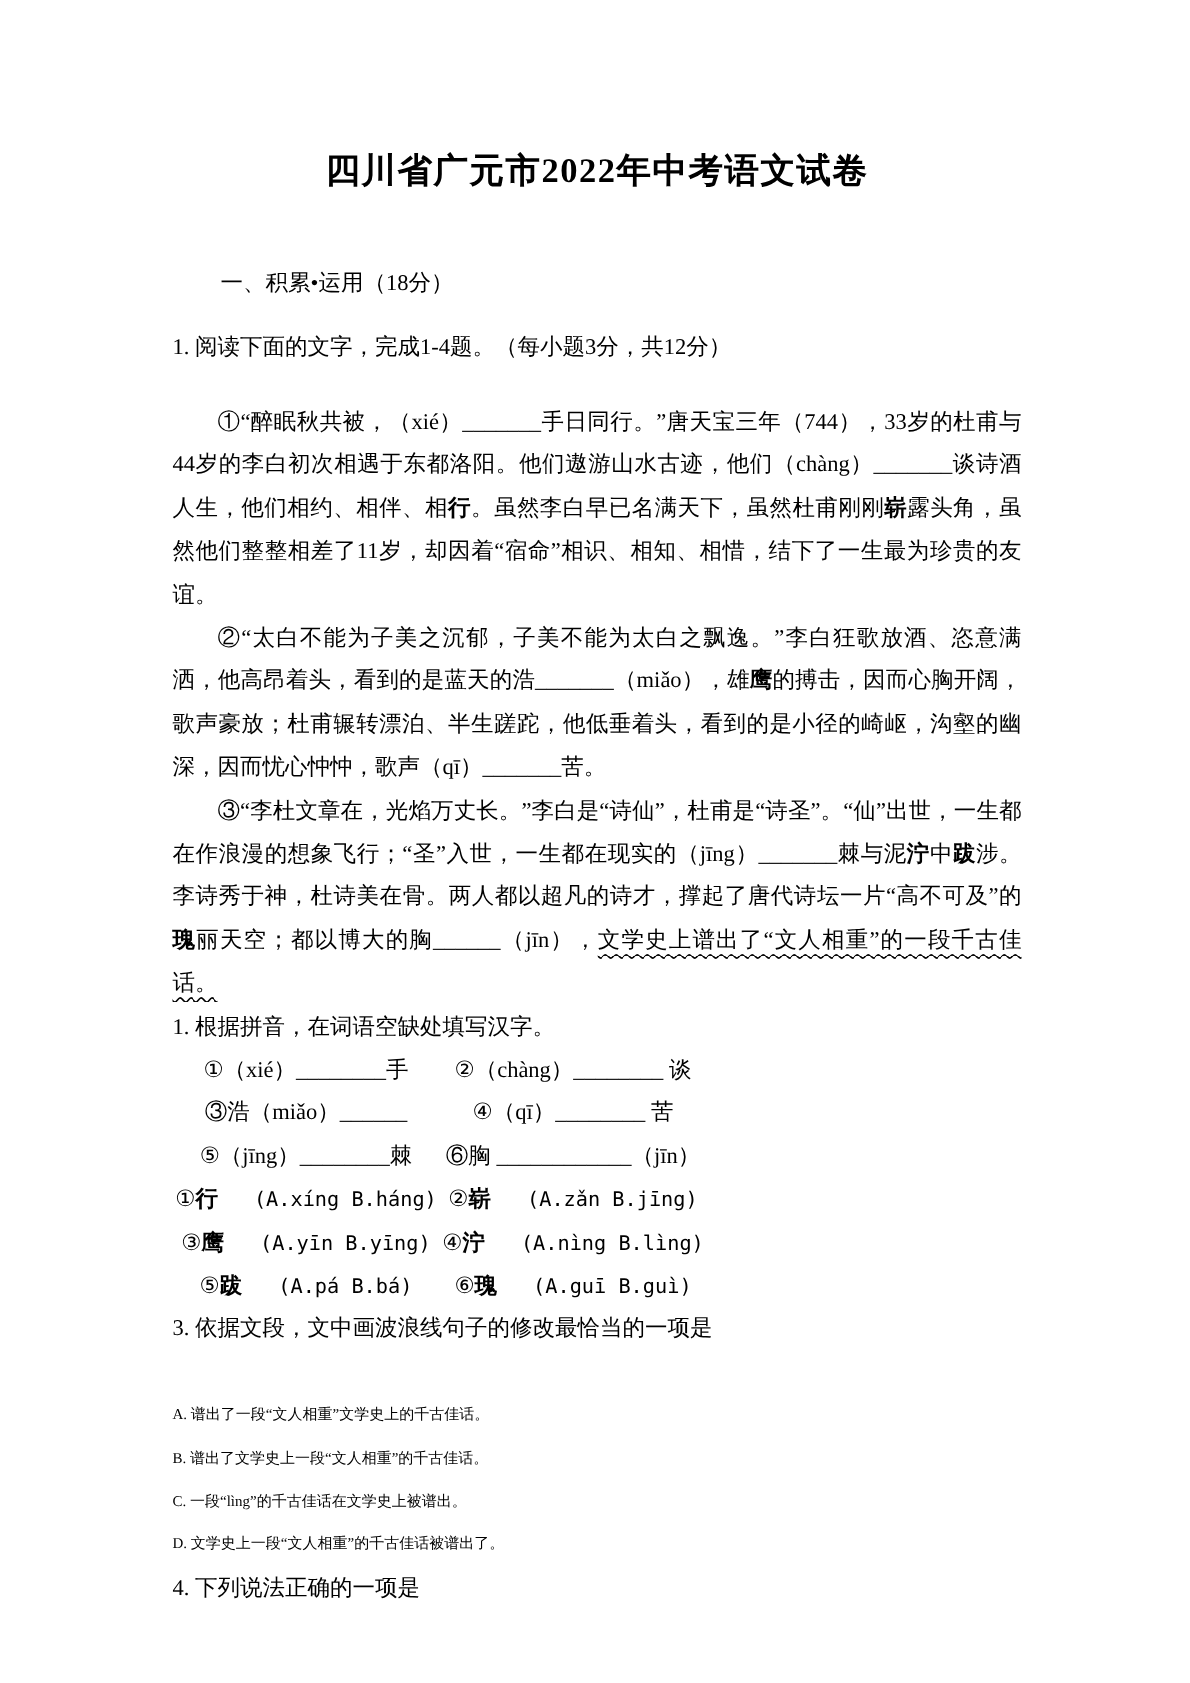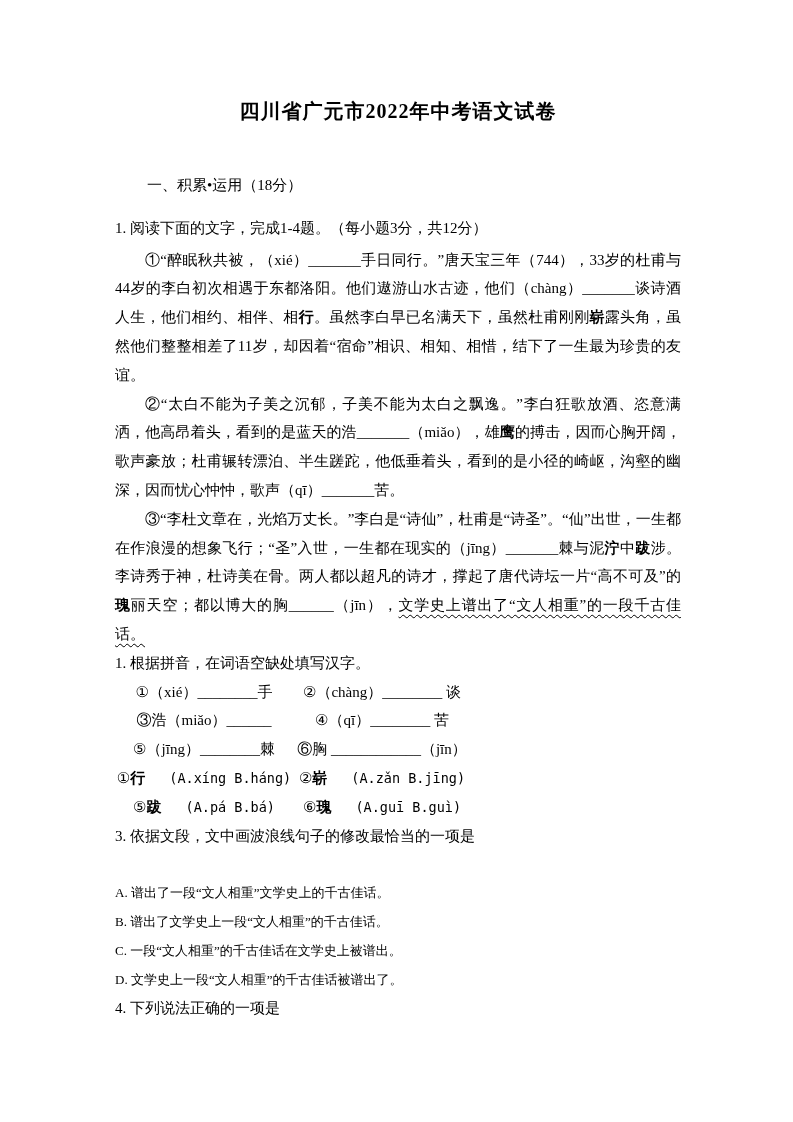--- a/index.html
+++ b/index.html
@@ -4,47 +4,47 @@
 <style>
   * { margin:0; padding:0; box-sizing:border-box; }
   html, body { background:#ffffff; }
   body {
     width:793px; min-height:1122px;
     font-family:"Liberation Serif","DejaVu Serif",serif;
     color:#000;
   }
   .page { width:793px; min-height:1122px; padding:98px 112px 60px 115px; background:#fff; }
   .title {
-    font-size:20px; font-weight:700; text-align:center;
+    font-size:23px; font-weight:700; text-align:center;
     margin-bottom:46px; letter-spacing:1px;
   }
   .line { font-size:15px; line-height:28.8px; }
   .section-heading { font-size:15px; line-height:28.8px; margin-bottom:14px;margin-left:32px; }
-  .q-intro { font-size:15px; line-height:28.8px; margin-bottom:3px; }
+  .q-intro { font-size:15px; line-height:28.8px; margin-bottom:21px; }
   .para {
     font-size:15px; line-height:28.8px;
     text-align:justify; text-indent:2em;
   }
   .seg { font-weight:400; }
   .bold { font-weight:700; }
   .blank { font-weight:400; letter-spacing:0; }
   .wavy {
     text-decoration:underline;
     text-decoration-style:wavy;
     text-decoration-thickness:1px;
     text-underline-offset:4px;
   }
   .fill-row { font-size:15px; line-height:28.8px; white-space:nowrap; }
   .cell { display:inline-block; min-width:178px;text-align:center; }
   .opts {
     font-family:"DejaVu Sans Mono","Liberation Mono",monospace;
     font-size:13.5px; margin-left:24px;
   }
   .charnum { font-size:15px; }
-  .option-line { font-size:13px; line-height:28.8px; }
+  .option-line { font-size:10px; line-height:28.8px; }
   .spacer { height:28.8px; }
 </style>
 </head>
 <body>
 
 <div class="page">
 
   <h1 class="title">四川省广元市2022年中考语文试卷</h1>
 
   <div class="section-heading">一、积累•运用（18分）</div>
@@ -68,30 +68,33 @@
     <div class="fill-row">
       <span class="cell">⑤（jīng）________棘</span><span class="cell">⑥胸 ____________（jīn）</span>
     </div>
   </div>
 
   <div>
     <div class="fill-row">
       <span class="cell"><span class="charnum">①</span><span class="bold">行</span><span class="opts">(A.xíng B.háng)</span></span><span class="cell"><span class="charnum">②</span><span class="bold">崭</span><span class="opts">(A.zǎn B.jīng)</span></span>
     </div>
     <div class="fill-row">
+      <span class="cell"><span class="charnum">③</span><span class="bold">鹰</span><span class="opts">(A.yīn B.yīng)</span></span><span class="cell"><span class="charnum">④</span><span class="bold">泞</span><span class="opts">(A.nìng B.lìng)</span></span>
+    </div>
+    <div class="fill-row">
       <span class="cell"><span class="charnum">⑤</span><span class="bold">跋</span><span class="opts">(A.pá B.bá)</span></span><span class="cell"><span class="charnum">⑥</span><span class="bold">瑰</span><span class="opts">(A.guī B.guì)</span></span>
     </div>
   </div>
 
   <div>
     <div class="line">3. 依据文段，文中画波浪线句子的修改最恰当的一项是</div>
     <div class="spacer"></div>
     <div class="option-line">A. 谱出了一段“文人相重”文学史上的千古佳话。</div>
     <div class="option-line">B. 谱出了文学史上一段“文人相重”的千古佳话。</div>
-    <div class="option-line">C. 一段“文人相重”的千古佳话在文学史上被谱出。</div>
+    <div class="option-line">C. 一段“lìng”的千古佳话在文学史上被谱出。</div>
     <div class="option-line">D. 文学史上一段“文人相重”的千古佳话被谱出了。</div>
   </div>
 
   <div>
     <div class="line">4. 下列说法正确的一项是</div>
   </div>
 
 </div>
 
 </body></html>

